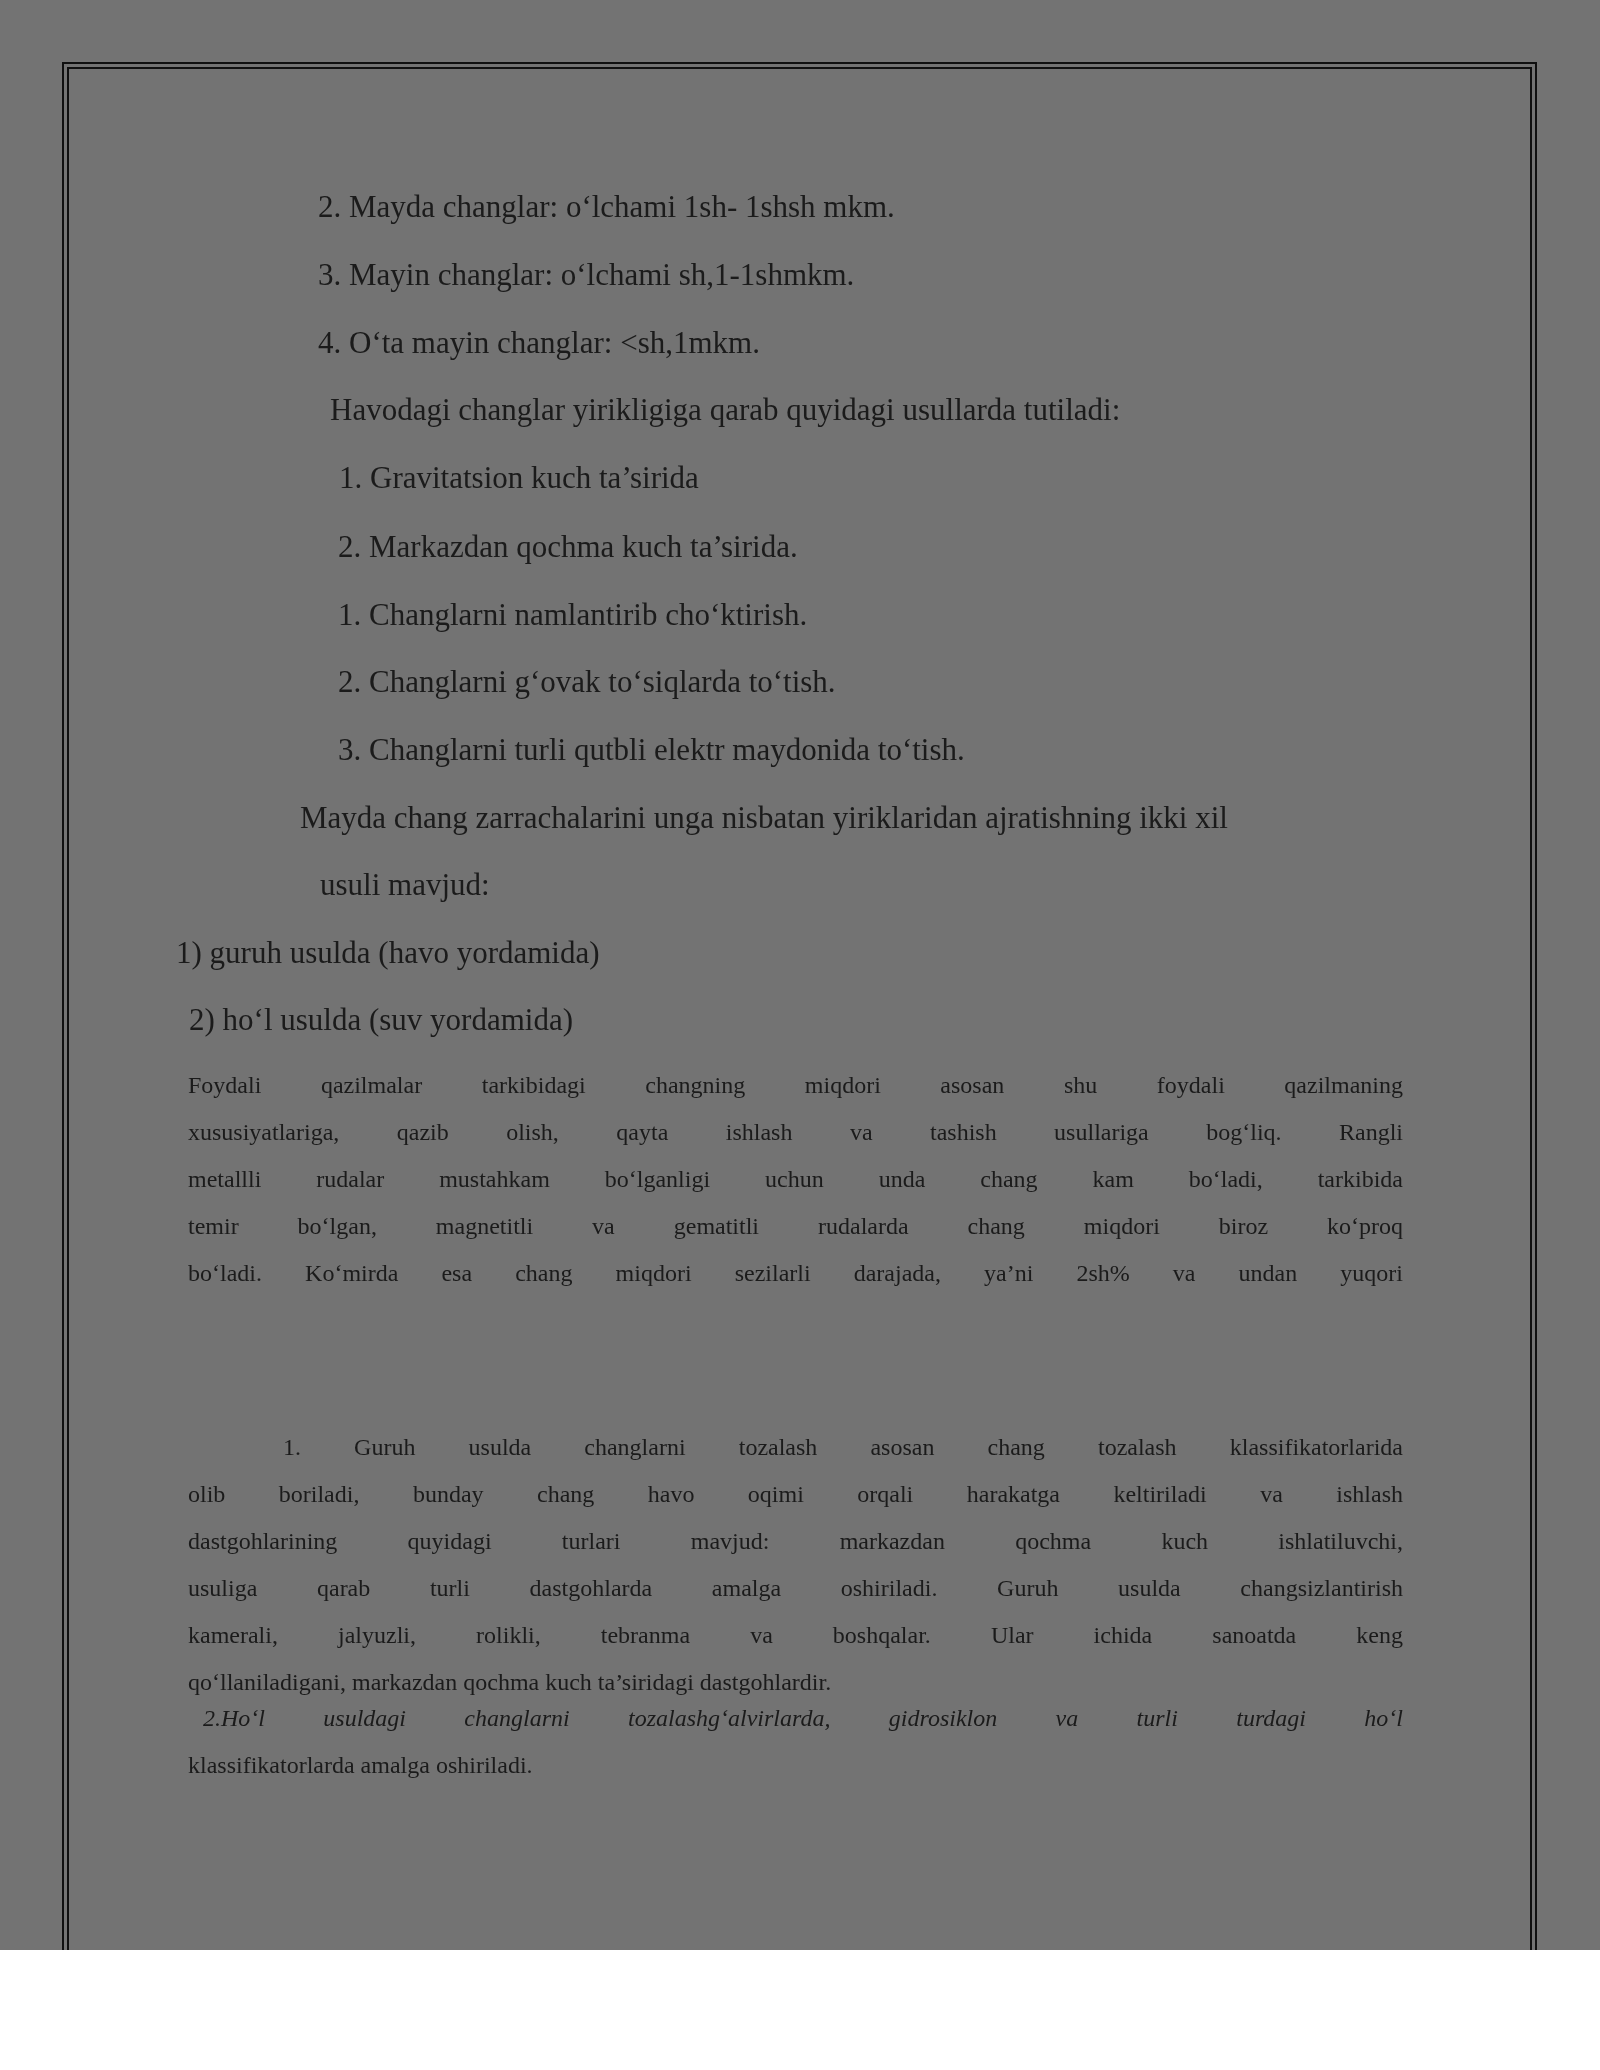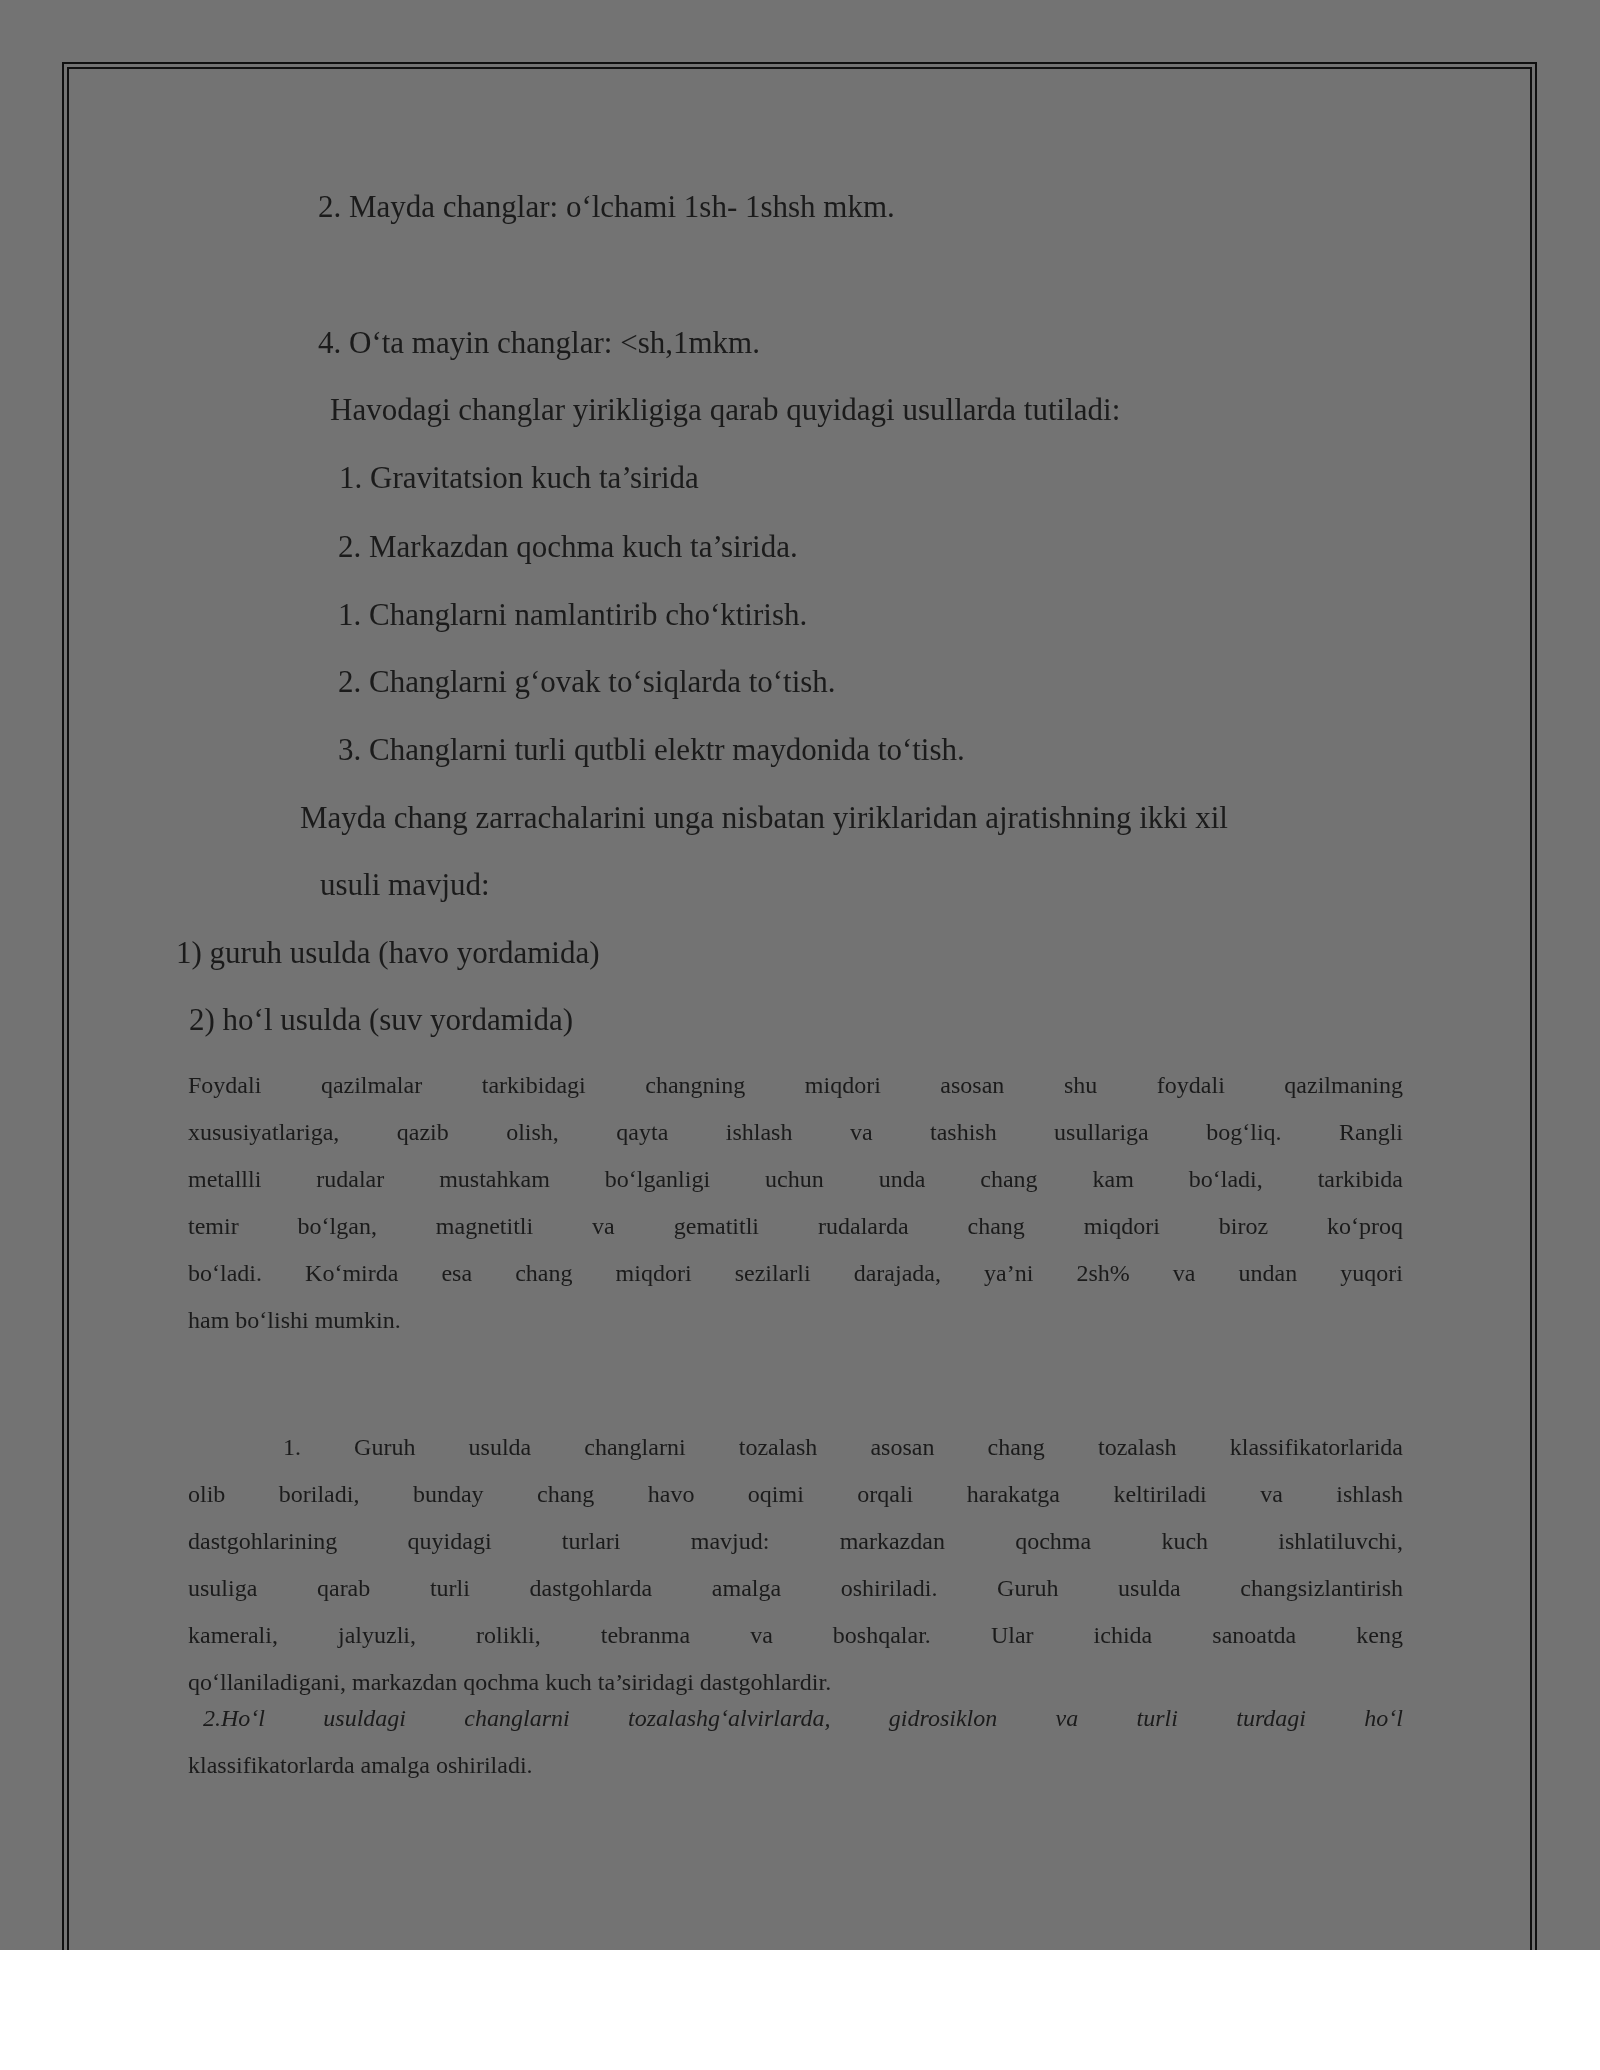--- a/index.html
+++ b/index.html
@@ -52,39 +52,39 @@
   .ind95 { padding-left: 95px; margin-top: 45px; }
   .ind15 { padding-left: 15px; font-style: italic; }
 </style>
 </head>
 <body>
 
 <div class="page">
   <div class="frame"></div>
 
   <div class="line" style="left:318px; top:189px">2. Mayda changlar: o‘lchami 1sh- 1shsh mkm.</div>
+  <div class="line" style="left:318px; top:257px">3. Mayin changlar: o‘lchami sh,1-1shmkm.</div>
   <div class="line" style="left:318px; top:325px">4. O‘ta mayin changlar: &lt;sh,1mkm.</div>
   <div class="line" style="left:330px; top:392px">Havodagi changlar yirikligiga qarab quyidagi usullarda tutiladi:</div>
   <div class="line" style="left:339px; top:460px">1. Gravitatsion kuch ta’sirida</div>
   <div class="line" style="left:338px; top:529px">2. Markazdan qochma kuch ta’sirida.</div>
   <div class="line" style="left:338px; top:597px">1. Changlarni namlantirib cho‘ktirish.</div>
   <div class="line" style="left:338px; top:664px">2. Changlarni g‘ovak to‘siqlarda to‘tish.</div>
   <div class="line" style="left:338px; top:732px">3. Changlarni turli qutbli elektr maydonida to‘tish.</div>
   <div class="line" style="left:300px; top:800px">Mayda chang zarrachalarini unga nisbatan yiriklaridan ajratishning ikki xil</div>
   <div class="line" style="left:320px; top:867px">usuli mavjud:</div>
   <div class="line" style="left:176px; top:935px">1) guruh usulda (havo yordamida)</div>
   <div class="line" style="left:189px; top:1002px">2) ho‘l usulda (suv yordamida)</div>
 
   <div class="para" style="top:1062px">
     <div class="pline">Foydali qazilmalar tarkibidagi changning miqdori asosan shu foydali qazilmaning</div>
     <div class="pline">xususiyatlariga, qazib olish, qayta ishlash va tashish usullariga bog‘liq. Rangli</div>
     <div class="pline">metallli rudalar mustahkam bo‘lganligi uchun unda chang kam bo‘ladi, tarkibida</div>
     <div class="pline">temir bo‘lgan, magnetitli va gematitli rudalarda chang miqdori biroz ko‘proq</div>
     <div class="pline">bo‘ladi. Ko‘mirda esa chang miqdori sezilarli darajada, ya’ni 2sh% va undan yuqori</div>
-    <div class="pline last">ham bo‘lishi mumkin.</div>
   </div>
 
   <div class="para" style="top:1379px">
     <div class="pline ind95">1. Guruh usulda changlarni tozalash asosan chang tozalash klassifikatorlarida</div>
     <div class="pline">olib boriladi, bunday chang havo oqimi orqali harakatga keltiriladi va ishlash</div>
     <div class="pline">dastgohlarining quyidagi turlari mavjud: markazdan qochma kuch ishlatiluvchi,</div>
     <div class="pline">usuliga qarab turli dastgohlarda amalga oshiriladi. Guruh usulda changsizlantirish</div>
     <div class="pline">kamerali, jalyuzli, rolikli, tebranma va boshqalar. Ular ichida sanoatda keng</div>
     <div class="pline last">qo‘llaniladigani, markazdan qochma kuch ta’siridagi dastgohlardir.</div>
   </div>

